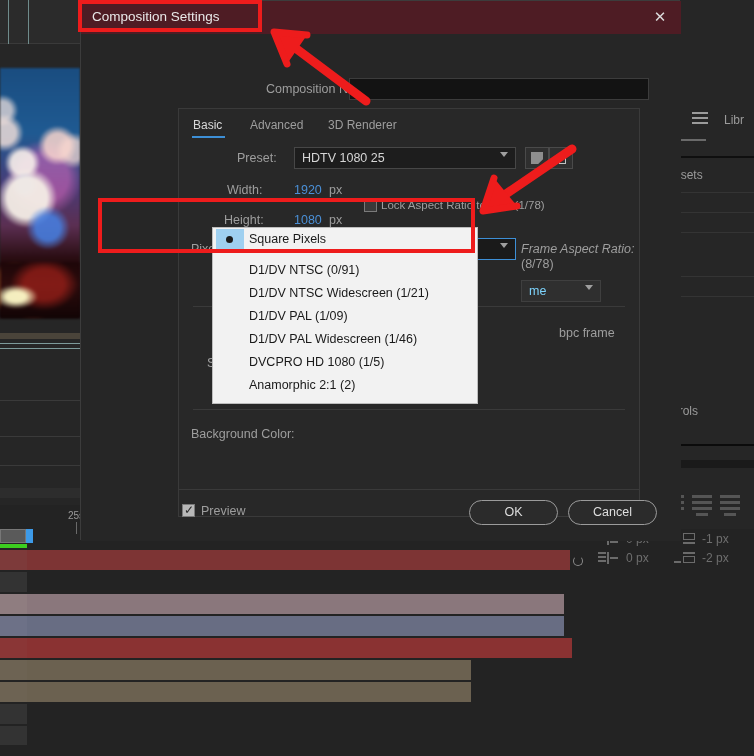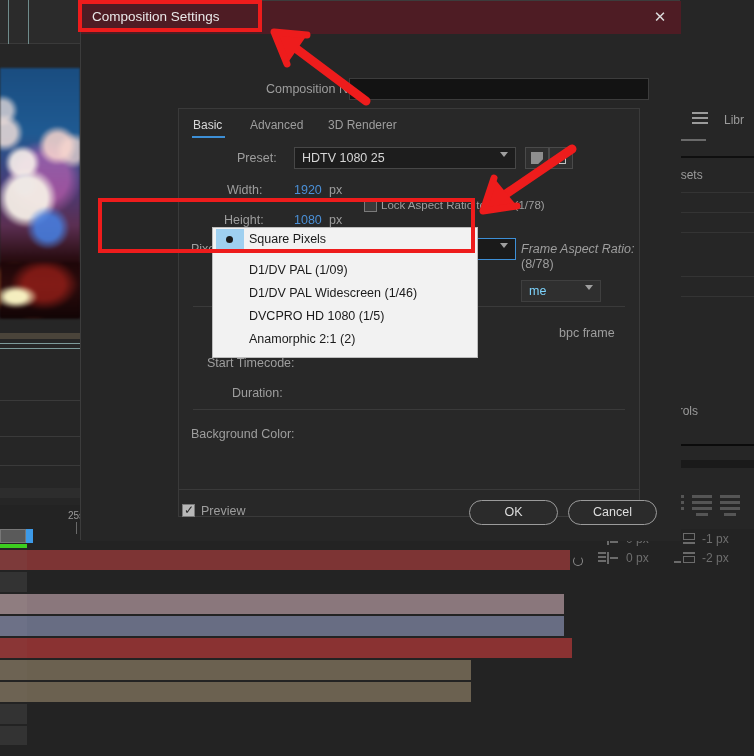--- a/index.html
+++ b/index.html
@@ -355,20 +355,22 @@
       <div class="btn" style="left:487px; top:466px; width:89px;">Cancel</div>
     </div>
   </div>
 
   <div class="dropdown">
     <div class="dd-item">
       <span class="dd-bullet"></span>
       <span>Square Pixels</span>
     </div>
     <div style="height:8px;"></div>
+    <div class="dd-item"><span>D1/DV NTSC (0/91)</span></div>
+    <div class="dd-item"><span>D1/DV NTSC Widescreen (1/21)</span></div>
     <div class="dd-item"><span>D1/DV PAL (1/09)</span></div>
     <div class="dd-item"><span>D1/DV PAL Widescreen (1/46)</span></div>
     <div class="dd-item"><span>DVCPRO HD 1080 (1/5)</span></div>
     <div class="dd-item"><span>Anamorphic 2:1 (2)</span></div>
     <div style="height:6px;"></div>
   </div>
 
   <div class="anno-rect" style="left:78px; top:0; width:184px; height:32px;"></div>
   <div class="anno-rect" style="left:98px; top:198px; width:377px; height:55px;"></div>
 

